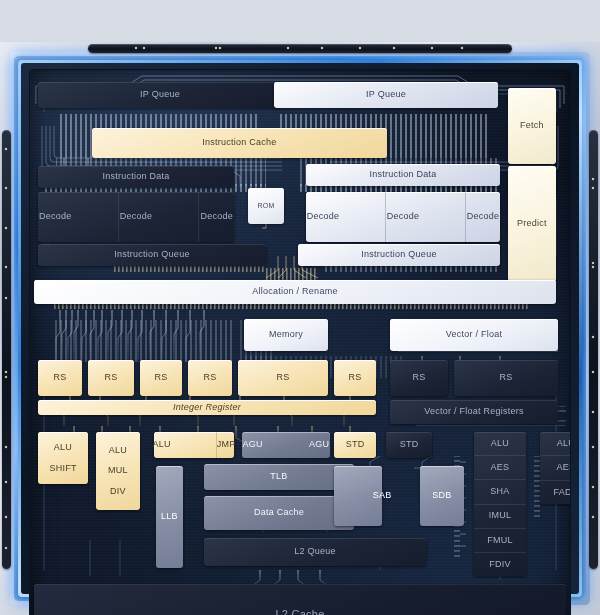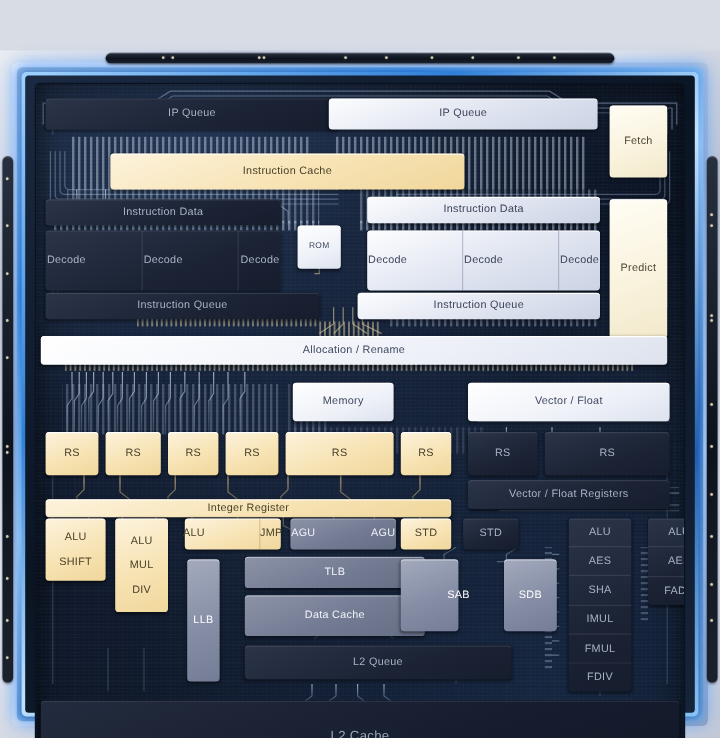--- a/index.html
+++ b/index.html
@@ -439,40 +439,40 @@
     </div>
     <div class="blk lt split" style="left:276px;top:122px; width:194px; height:50px;">
       <div>Decode</div>
       <div>Decode</div>
       <div>Decode</div>
     </div>
 
     <div class="blk dk" style="left:8px;  top:174px; width:228px; height:22px;">Instruction Queue</div>
     <div class="blk lt" style="left:268px;top:174px; width:202px; height:22px;">Instruction Queue</div>
 
-    <div class="blk cr2" style="left:478px;top:18px;  width:48px;  height:60px;">Fetch</div>
+    <div class="blk cr2" style="left:478px;top:18px;  width:48px;  height:76px;">Fetch</div>
     <div class="blk cr2" style="left:478px;top:96px;  width:48px;  height:116px;">Predict</div>
 
     <div class="blk lt2" style="left:4px; top:210px; width:522px; height:24px;">Allocation / Rename</div>
 
     <div class="blk lt2" style="left:214px;top:249px; width:84px;  height:32px;">Memory</div>
     <div class="blk lt2" style="left:360px;top:249px; width:168px; height:32px;">Vector / Float</div>
 
     <div class="blk cr" style="left:8px;  top:290px; width:44px; height:36px;">RS</div>
     <div class="blk cr" style="left:58px; top:290px; width:46px; height:36px;">RS</div>
     <div class="blk cr" style="left:110px;top:290px; width:42px; height:36px;">RS</div>
     <div class="blk cr" style="left:158px;top:290px; width:44px; height:36px;">RS</div>
 
     <div class="blk cr" style="left:208px;top:290px; width:90px; height:36px;">RS</div>
     <div class="blk cr" style="left:304px;top:290px; width:42px; height:36px;">RS</div>
 
     <div class="blk dk" style="left:360px;top:290px; width:58px; height:36px;">RS</div>
     <div class="blk dk" style="left:424px;top:290px; width:104px;height:36px;">RS</div>
 
-    <div class="blk cr" style="left:8px;  top:346px; width:338px;height:15px;">Integer Register</div>
+    <div class="blk cr" style="left:8px;  top:330px; width:338px;height:15px;font-style:italic;">Integer Register</div>
     <div class="blk dk" style="left:360px;top:330px; width:168px;height:24px;">Vector / Float Registers</div>
 
     <div class="blk cr col" style="left:8px;  top:362px; width:50px; height:52px;">
       <div>ALU</div>
       <div>SHIFT</div>
     </div>
     <div class="blk cr col" style="left:66px; top:362px; width:44px; height:78px;">
       <div>ALU</div>
       <div>MUL</div>
       <div>DIV</div>

